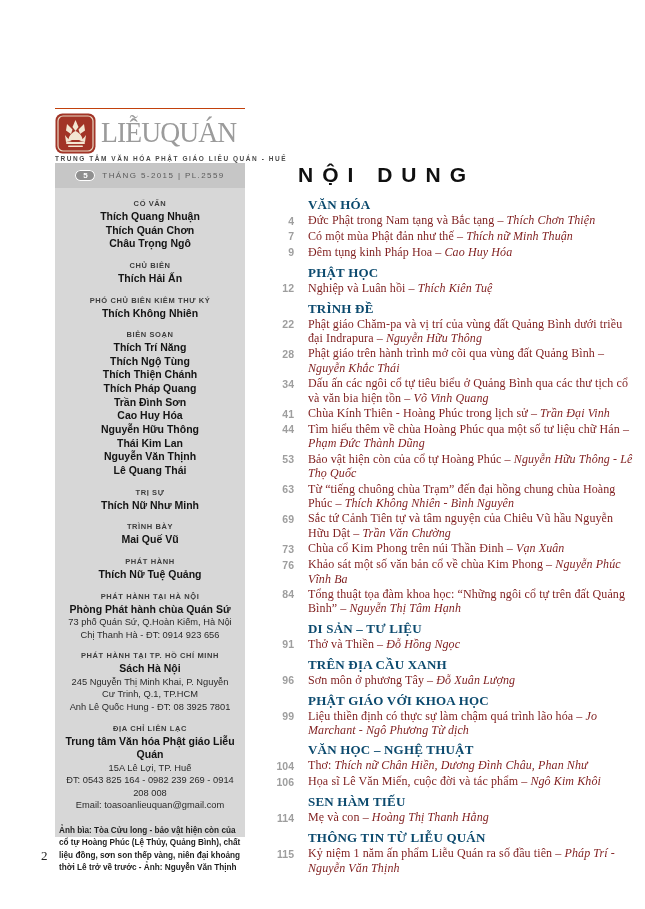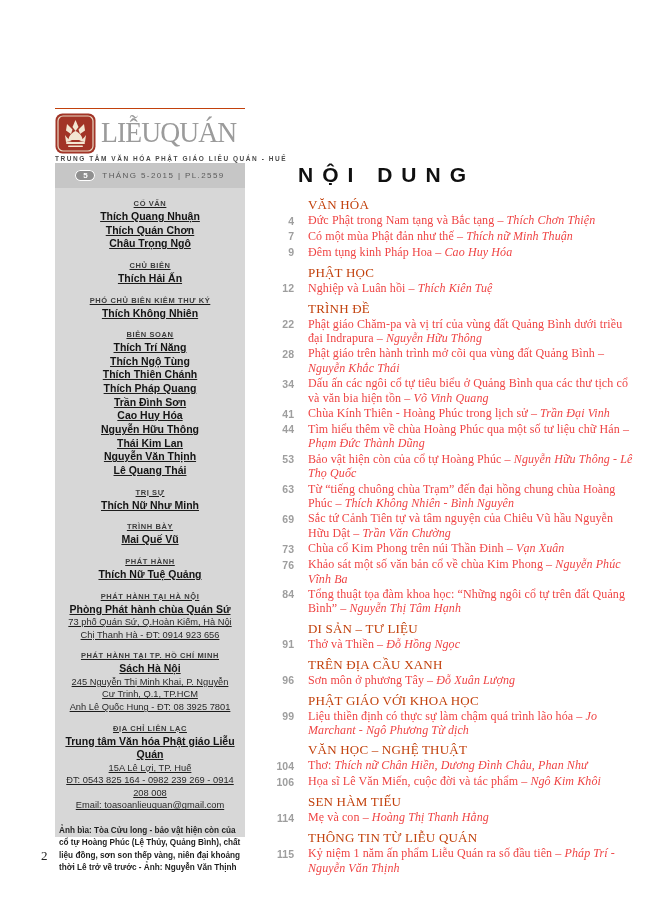--- a/index.html
+++ b/index.html
@@ -24,48 +24,48 @@
   }
   .issue-bar{
     height:25px;background:#c6c6c6;display:flex;align-items:center;justify-content:center;gap:7px;
   }
   .issue-pill{
     min-width:20px;height:11px;border-radius:6px;background:#8f8f8f;color:#ffffff;
     font-size:8px;font-weight:bold;display:flex;align-items:center;justify-content:center;
     box-shadow:inset 0 0 0 1px #ffffff;
   }
   .issue-text{font-size:8px;font-weight:normal;letter-spacing:1.4px;color:#5a5a5a;}
-  .mh{padding:1px 10px 0 10px;text-align:center;text-decoration:underline;}
+  .mh{padding:1px 10px 0 10px;text-align:center;}
   .mh-sec{margin-top:10px;}
   .mh-label{font-size:7.5px;font-weight:bold;letter-spacing:.6px;color:#3c3c3c;margin-bottom:2px;}
   .mh-name{display:block;font-size:10.5px;font-weight:bold;color:#141414;line-height:1.3;}
   .mh-line{display:block;font-size:9.3px;font-weight:400;color:#2a2a2a;line-height:1.35;}
   .cover-note{
     margin-top:13px;padding:0 4px;font-size:8.2px;font-weight:600;line-height:1.5;color:#1f1f1f;text-align:left;
   }
   .page-num{
     position:absolute;left:41px;top:848px;font-family:"Liberation Serif",serif;font-size:13px;color:#222;
   }
   
   .main{position:absolute;left:264px;top:163px;width:372px;}
   .toc-title{
     font-size:21px;font-weight:bold;color:#101010;letter-spacing:9px;margin:0 0 10px 34px;white-space:nowrap;
   }
   .toc{font-family:"Liberation Serif",serif;}
   .toc-heading{
-    font-size:13px;color:#c2410c;margin:5px 0 1px 44px;line-height:15px;letter-spacing:.2px;
+    font-size:13px;color:#0c4a6e;margin:5px 0 1px 44px;line-height:15px;letter-spacing:.2px;font-weight:bold;
   }
   .toc-row{
     display:grid;grid-template-columns:30px 1fr;column-gap:14px;margin-bottom:1px;
   }
   .toc-pg{
     text-align:right;font-family:"Liberation Sans",sans-serif;font-size:10.5px;font-weight:bold;color:#9e9e9e;
     line-height:14.4px;padding-top:.5px;
   }
-  .toc-text{font-size:12px;line-height:14.4px;color:#ef4444;letter-spacing:.1px;}
+  .toc-text{font-size:12px;line-height:14.4px;color:#7f1d1d;letter-spacing:.1px;}
   .toc-text em{font-style:italic;}
 </style>
 </head>
 <body>
 
 <div class="logo-block">
   <div class="logo-row">
     <span class="seal">
       <svg viewBox="0 0 41 41" width="41" height="41">
         <rect x="0.5" y="0.5" width="40" height="40" rx="7" fill="#a23427"></rect>

